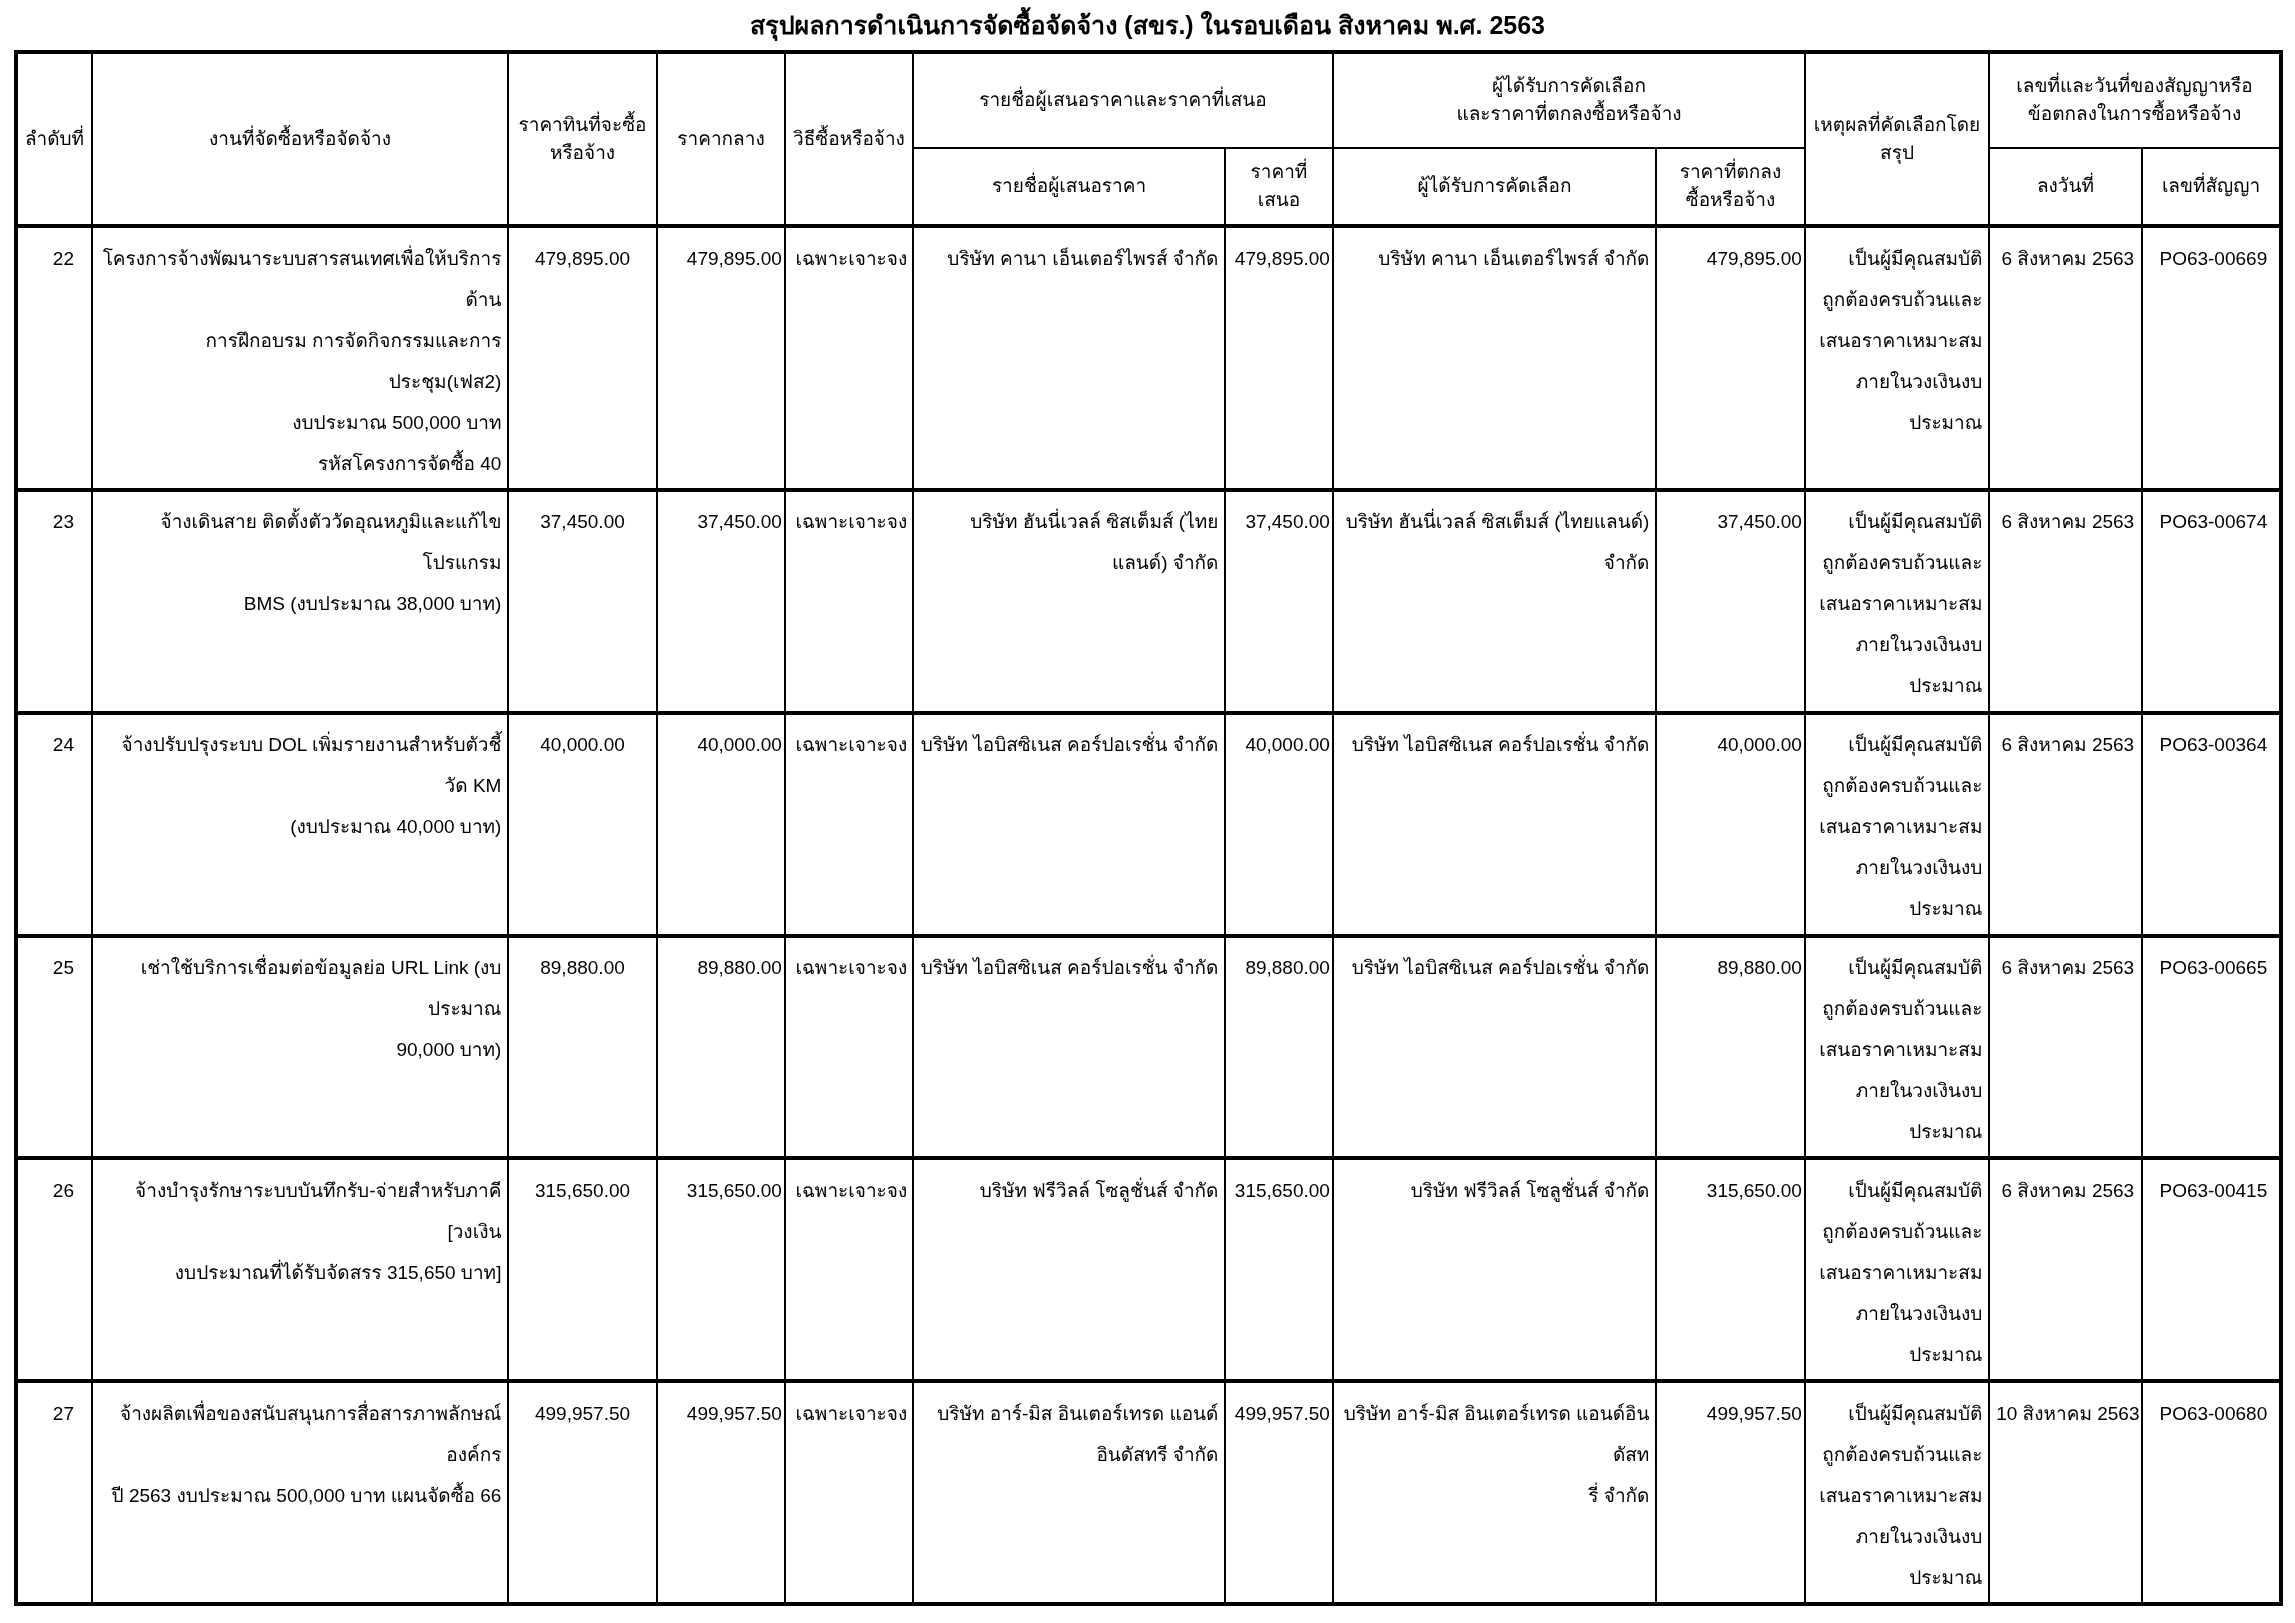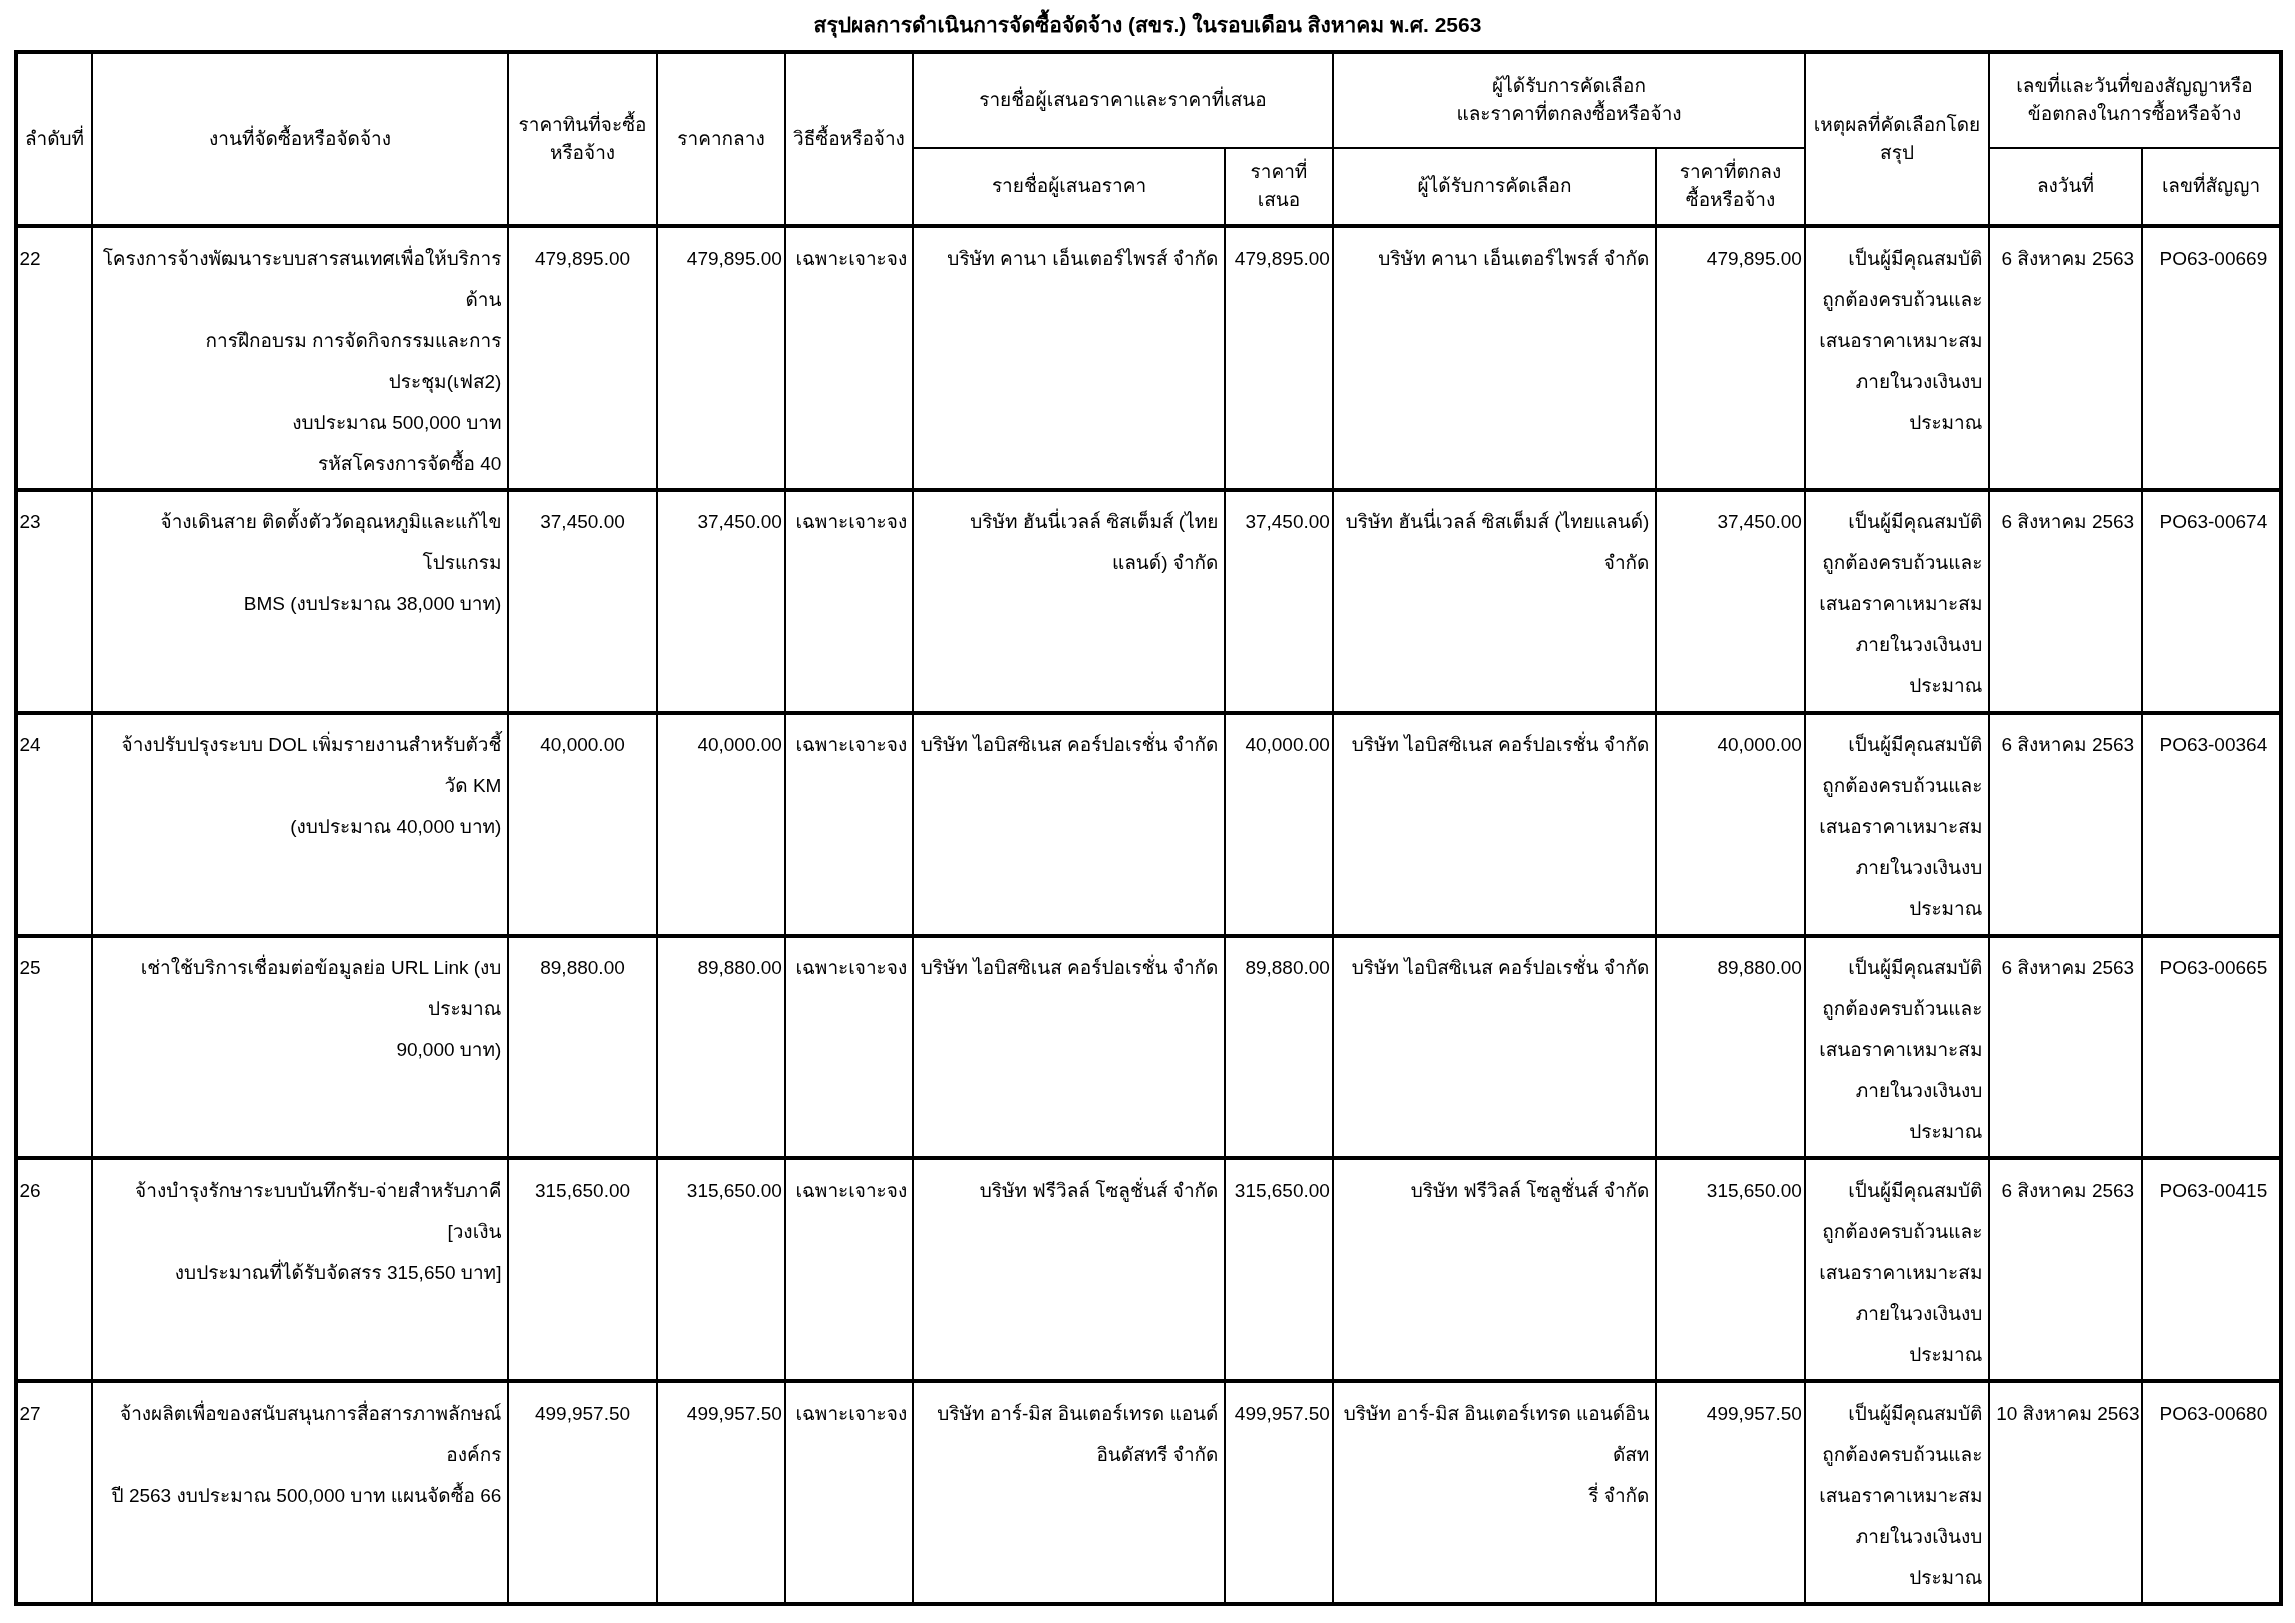--- a/index.html
+++ b/index.html
@@ -9,21 +9,21 @@
     background: #ffffff;
     color: #000000;
     font-family: "Liberation Sans", "DejaVu Sans", sans-serif;
     overflow: hidden;
   }
   .titles {
     text-align: center;
     padding-top: 9.7px;
   }
   .title-line {
-    font-size: 21px;
+    font-size: 25px;
     font-weight: bold;
     line-height: 30.5px;
     white-space: nowrap;
   }
   table.doc {
     border-collapse: collapse;
     table-layout: fixed;
     width: 2268px;
     margin: 9.7px 14px 0 14px;
     border: 4.9px solid #000;
@@ -45,21 +45,21 @@
   thead tr.h2 { height: 78px; }
   tbody td {
     border-top: 4.9px solid #000;
     vertical-align: top;
     padding: 9.7px 5.6px 4.2px 5.6px;
     line-height: 41px;
     white-space: pre-line;
   }
   tbody tr { height: 180px; }
   tbody tr:last-child { height: 162px; }
-  td.c-no     { text-align: left; padding-left: 1.4px; padding-right: 4px; }
+  td.c-no     { text-align: right; padding-left: 1.4px; padding-right: 17px; }
   td.c-text   { text-align: right; }
   td.c-budget { text-align: center; padding-left: 1.4px; padding-right: 1.4px; }
   td.c-num    { text-align: right; padding-right: 2.1px; padding-left: 1.4px; }
   td.c-center { text-align: center; padding-left: 6px; padding-right: 1.4px; }
 </style>
 </head>
 <body>
 
 <div class="titles">
   <div class="title-line">สรุปผลการดำเนินการจัดซื้อจัดจ้าง (สขร.) ในรอบเดือน สิงหาคม พ.ศ. 2563</div>

